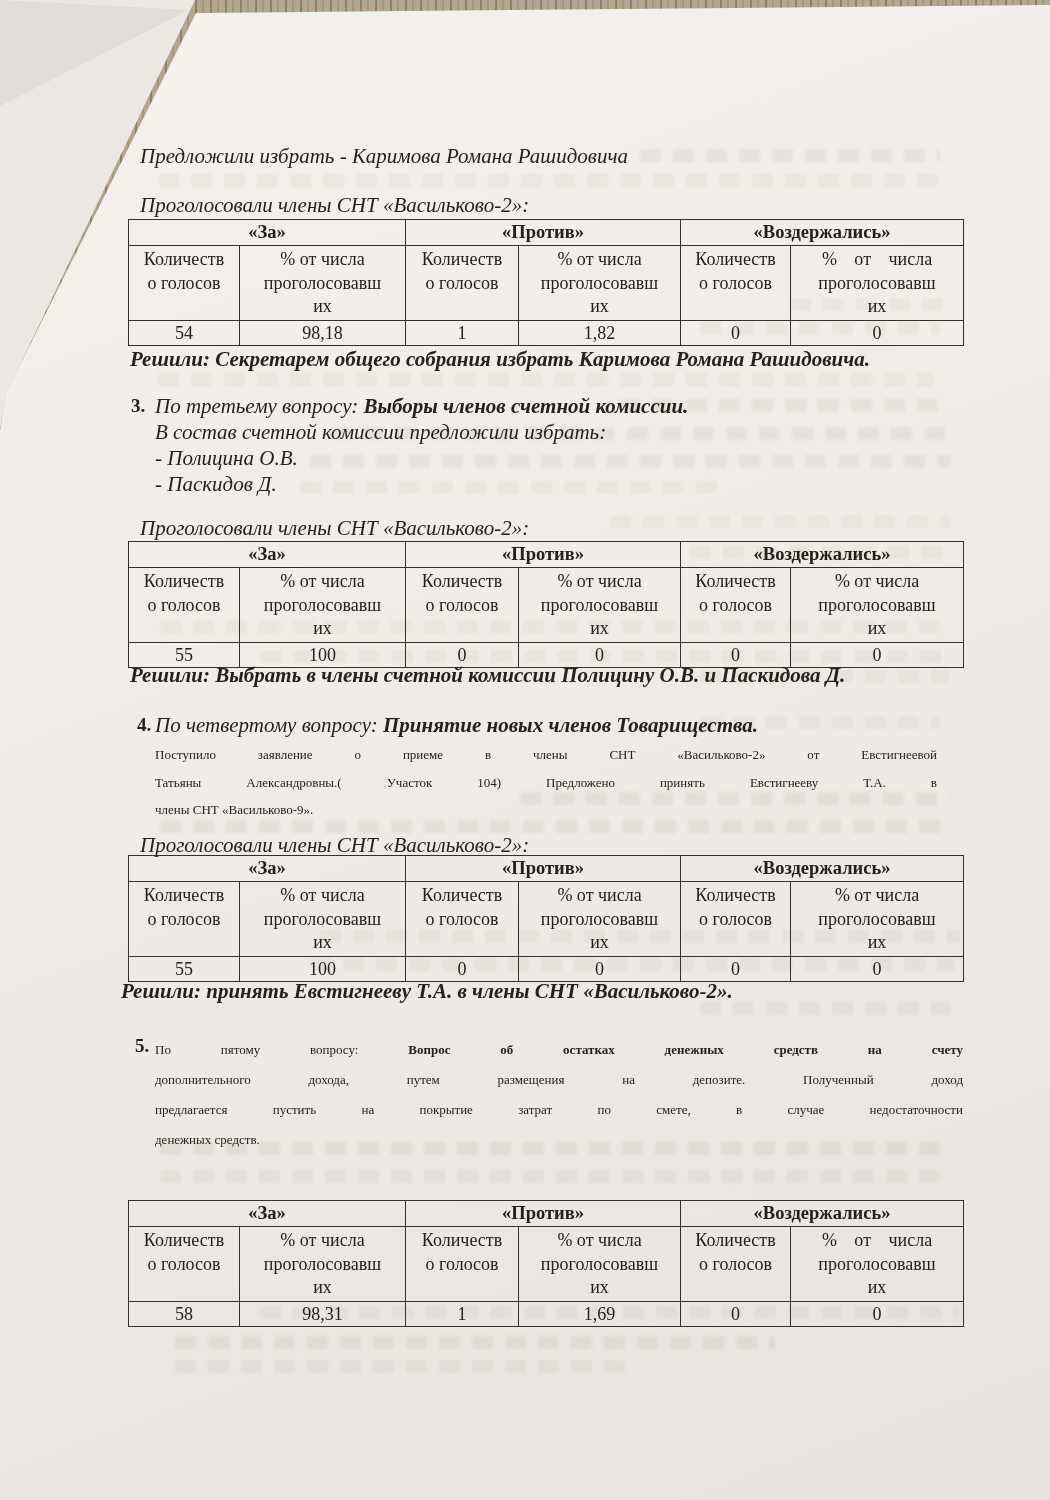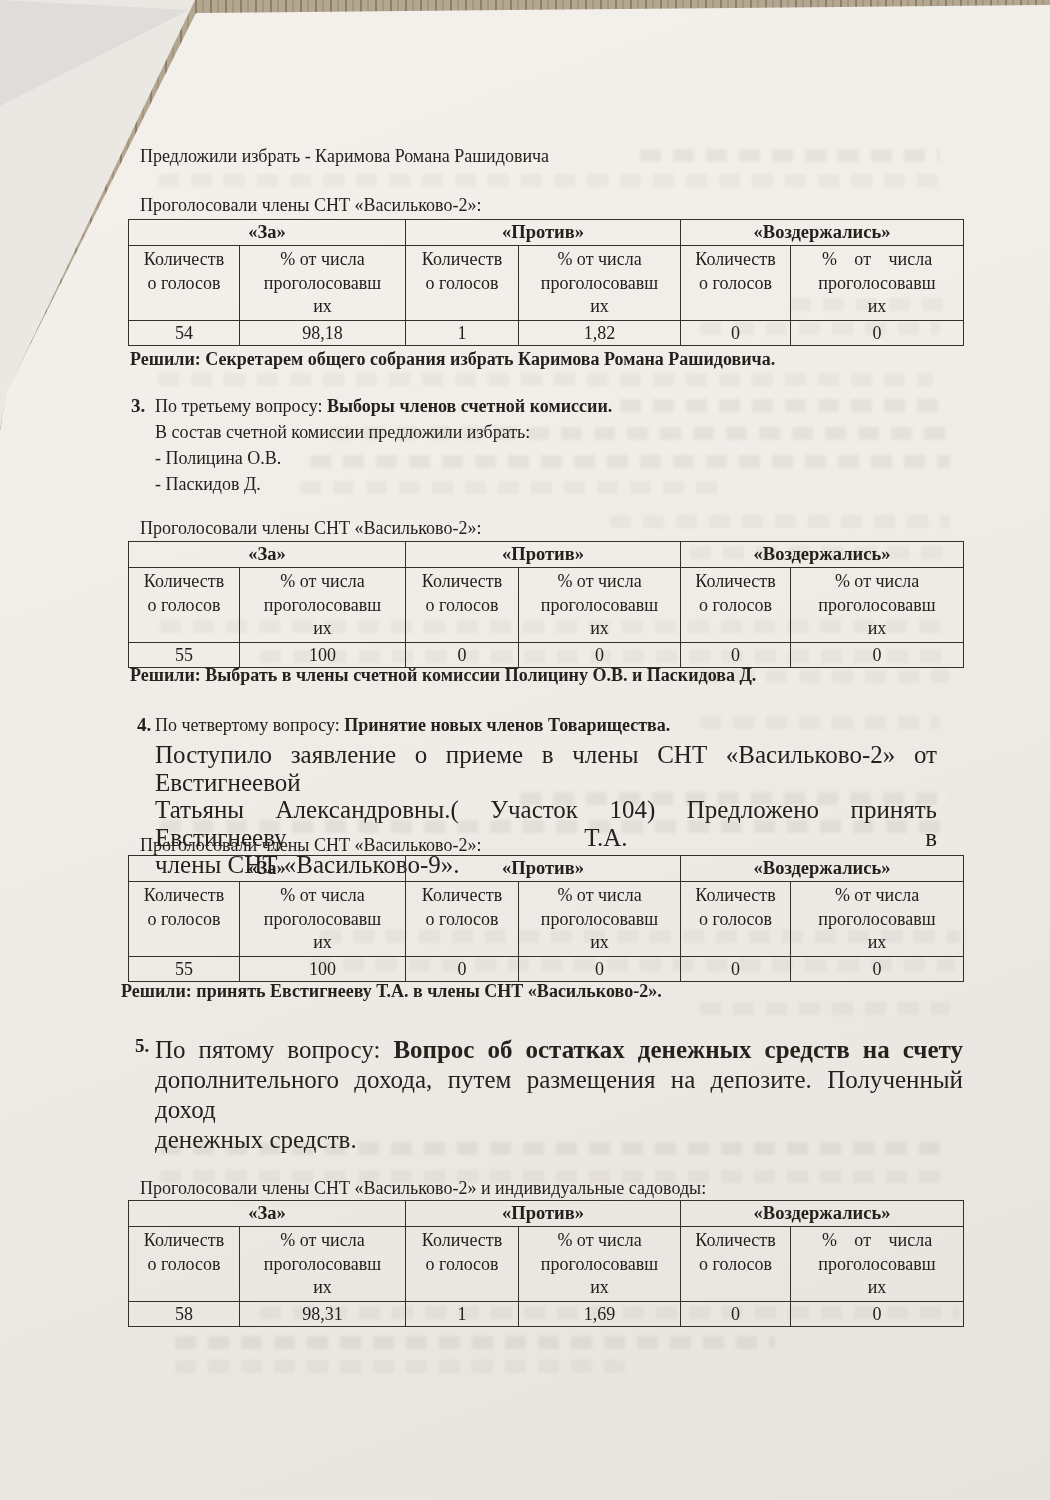--- a/index.html
+++ b/index.html
@@ -18,24 +18,24 @@
   .under-wedge{position:absolute;inset:0;
       clip-path:polygon(0 0,189px 10px,0 106px);
       background:rgba(96,90,84,.08);}
 
   .page{position:absolute;inset:0;
       clip-path:polygon(196px 13px,1050px 5px,1050px 1500px,0 1500px,0 431px,6px 393px);
       background:linear-gradient(160deg,#f4f1ed 0%,#f0ede8 40%,#eae6e1 78%,#e7e3de 100%);
       filter:drop-shadow(-3px 3px 3px rgba(90,80,70,.40));
       color:#25221e;}
 
-  .t{position:absolute;white-space:nowrap;font-size:18px;line-height:22px;}
+  .t{position:absolute;white-space:nowrap;font-size:21px;line-height:22px;font-style:italic;}
   .b{font-weight:bold;}
   .num{position:absolute;font-size:19px;font-weight:bold;}
-  .para{position:absolute;font-size:25px;}
+  .para{position:absolute;font-size:13px;}
   .jline{text-align:justify;text-align-last:justify;white-space:normal;}
   .lline{text-align:left;white-space:nowrap;}
 
   table.vote{position:absolute;left:128px;width:835px;border-collapse:collapse;
       table-layout:fixed;color:#24211d;}
   table.vote td{border:1.6px solid #34302b;text-align:center;padding:0;overflow:hidden;margin-top:40px;}
   tr.grow td{height:25px;font-weight:bold;font-size:18.5px;vertical-align:middle;}
   tr.srow td{height:72px;font-size:18px;line-height:23.5px;white-space:pre-line;
       vertical-align:top;padding-top:2px;}
   tr.vrow td{height:24px;font-size:18px;vertical-align:middle;}
@@ -238,24 +238,24 @@
     </tbody>
       </table>
 
     <div class="t b" style="left:121px;top:980px">Решили: принять Евстигнееву Т.А. в члены СНТ «Васильково-2».</div>
 
     <div class="num" style="left:135px;top:1035px">5.</div>
     <div class="para" style="left:155px;top:1035px;width:808px;line-height:30px">
       <div class="jline"><span>По пятому вопросу:</span>
         <span class="b">Вопрос об остатках денежных средств на счету</span></div>
       <div class="jline">дополнительного дохода, путем размещения на депозите. Полученный доход</div>
+      <div class="jline">предлагается пустить на покрытие затрат по смете, в случае недостаточности</div>
       <div class="lline">денежных средств.</div>
     </div>
 
-    <div class="t" style="left:140px;top:1177px">Проголосовали члены СНТ «Васильково-2» и индивидуальные садоводы:</div>
 
     <table class="vote" style="top:1200px">
       <colgroup>
           <col style="width:111px">
           <col style="width:166px">
           <col style="width:113px">
           <col style="width:162px">
           <col style="width:110px">
           <col style="width:173px">
         </colgroup>

